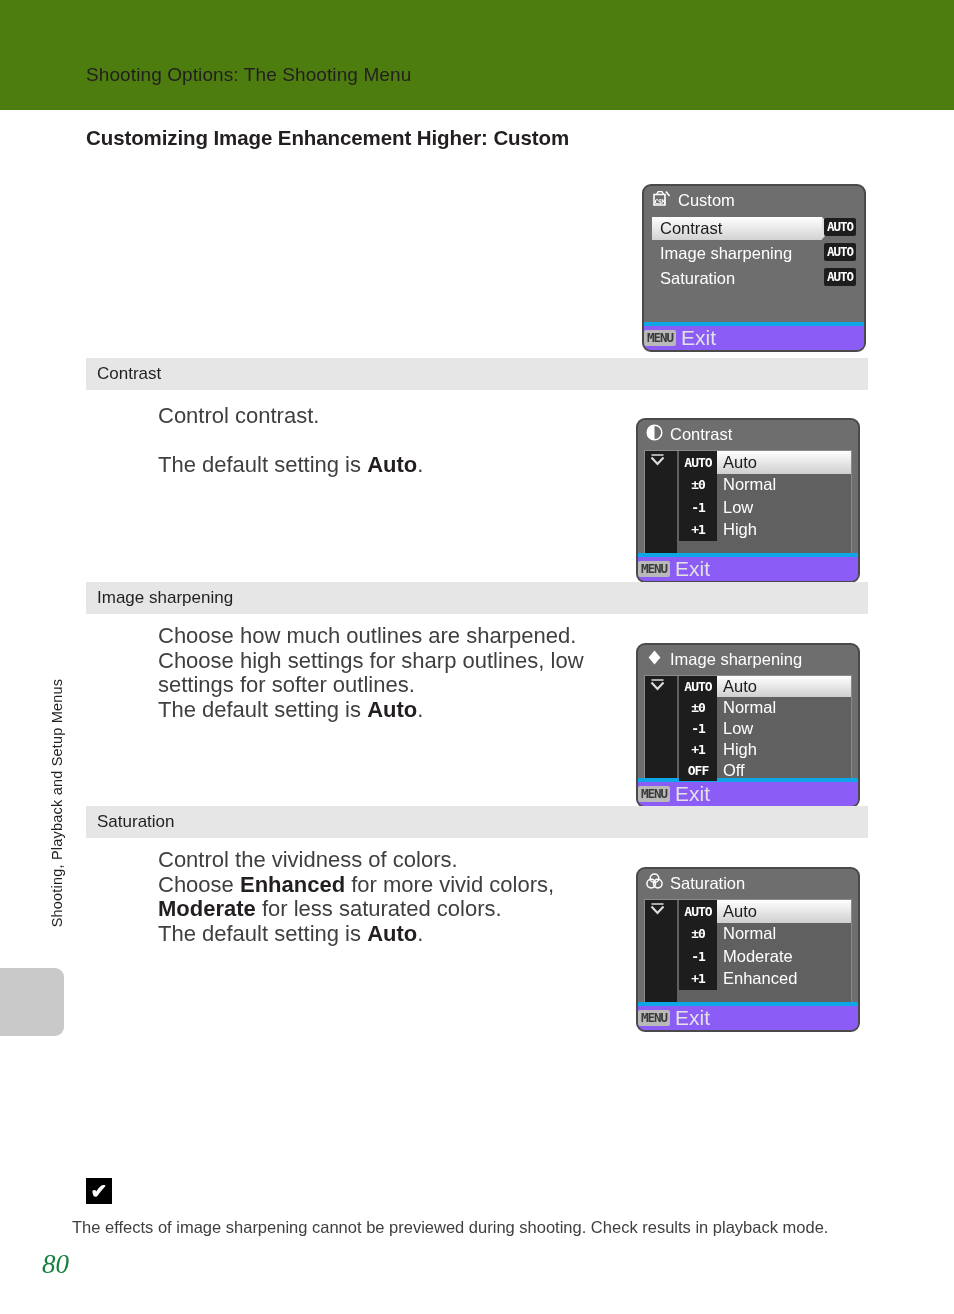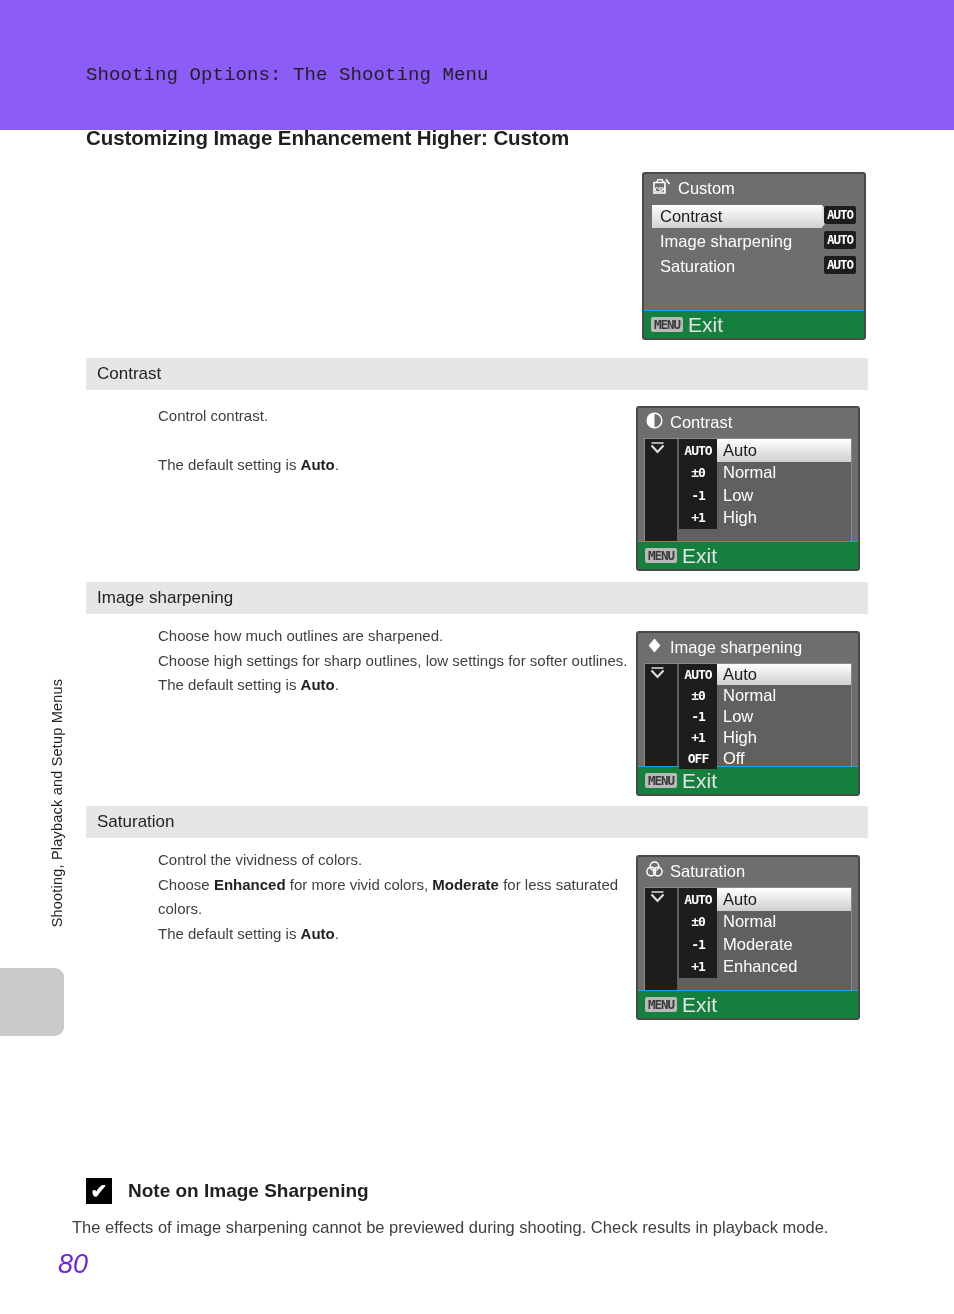--- a/index.html
+++ b/index.html
@@ -7,23 +7,22 @@
     width:954px;height:1314px;
     background:#ffffff;
     font-family:"Liberation Sans", sans-serif;
     color:#231f20;
     position:relative;
     overflow:hidden;
   }
 
   
   .header-band{
-    position:absolute;left:0;top:0;width:954px;height:130px;
-    background:#8b5cf6;
-    font-family:Liberation Mono, monospace;
+    position:absolute;left:0;top:0;width:954px;height:110px;
+    background:#4d7c0f;
   }
   .header-title{
     position:absolute;left:86px;top:64px;
     font-size:19px;color:#231f20;letter-spacing:.1px;
     white-space:nowrap;
   }
 
   
   .side-label{
     position:absolute;left:-108px;top:795px;
@@ -34,22 +33,22 @@
     text-align:center;white-space:nowrap;
     letter-spacing:.2px;
   }
   .side-tab{
     position:absolute;left:-24px;top:968px;
     width:88px;height:68px;
     background:#c9c9c9;border-radius:9px;
   }
   .page-number{
     position:absolute;left:42px;top:1249px;
-    font-family:Liberation Sans, sans-serif;
-    font-style:italic;font-size:27px;color:#6d28d9;margin-left:16px;
+    font-family:Liberation Serif, serif;
+    font-style:italic;font-size:27px;color:#15803d;
   }
 
   
   .content{position:absolute;left:0;top:0;width:954px;height:1314px;}
 
   h1.sec-title{
     position:absolute;left:86px;top:126px;
     margin:0;font-size:20.5px;font-weight:bold;color:#231f20;
     letter-spacing:-.1px;white-space:nowrap;
   }
@@ -65,48 +64,49 @@
     position:absolute;left:86px;width:782px;height:32px;
     background:#e6e6e6;
   }
   .bar span{
     position:absolute;left:11px;top:6px;
     font-size:17px;color:#231f20;
   }
 
   .body-text{
     position:absolute;left:158px;width:470px;
-    font-size:15px;line-height:24.6px;color:#3f3f3f;
+    font-size:22px;line-height:24.6px;color:#3f3f3f;
   }
   .body-text b{color:#231f20;}
 
   
   .lcd{
     position:absolute;
     background:#6e6e6e;
     border:2px solid #4a4a4a;
     box-sizing:border-box;
-    border-radius:3px;
+    border-radius:9px;
     font-family:"Liberation Sans", sans-serif;
     overflow:hidden;
+    margin-top:12px;
   }
   .lcd-head{
     position:relative;height:28px;
     display:flex;align-items:center;
     padding-left:8px;
   }
   .lcd-head .ttl{
     font-size:16.5px;color:#ffffff;margin-left:7px;
     white-space:nowrap;
   }
   .lcd-body{position:relative;}
   .lcd-foot{
     position:absolute;left:0;bottom:0;width:100%;height:28px;
-    background:#15803d;border-top:1px solid #0ea5e9;
-    display:flex;align-items:center;padding-left:7px;box-sizing:border-box;
+    background:#8b5cf6;border-top:4px solid #0ea5e9;
+    display:flex;align-items:center;box-sizing:border-box;
   }
   .lcd-foot .exit{font-size:21px;color:#e2e2e2;margin-left:5px;}
 
   
   .chip-menu{
     display:inline-block;background:#b9b9b9;color:#3a3a3a;
     font-family:"DejaVu Sans Mono", monospace;
     font-size:12.5px;font-weight:bold;letter-spacing:-1px;
     padding:2px 3px 1px 3px;border-radius:2px;line-height:1;
   }
@@ -412,16 +412,15 @@
         <span class="opt-lbl">Enhanced</span>
       </div>
     </div>
     <div class="lcd-foot">
       <span class="chip-menu">MENU</span>
       <span class="exit">Exit</span>
     </div>
   </div>
 
   <div class="note-icon">✔</div>
-  <div class="note-title">Note on Image Sharpening</div>
   <div class="note-body">The effects of image sharpening cannot be previewed during shooting. Check results in playback mode.</div>
 
 </div>
 
 </body></html>

